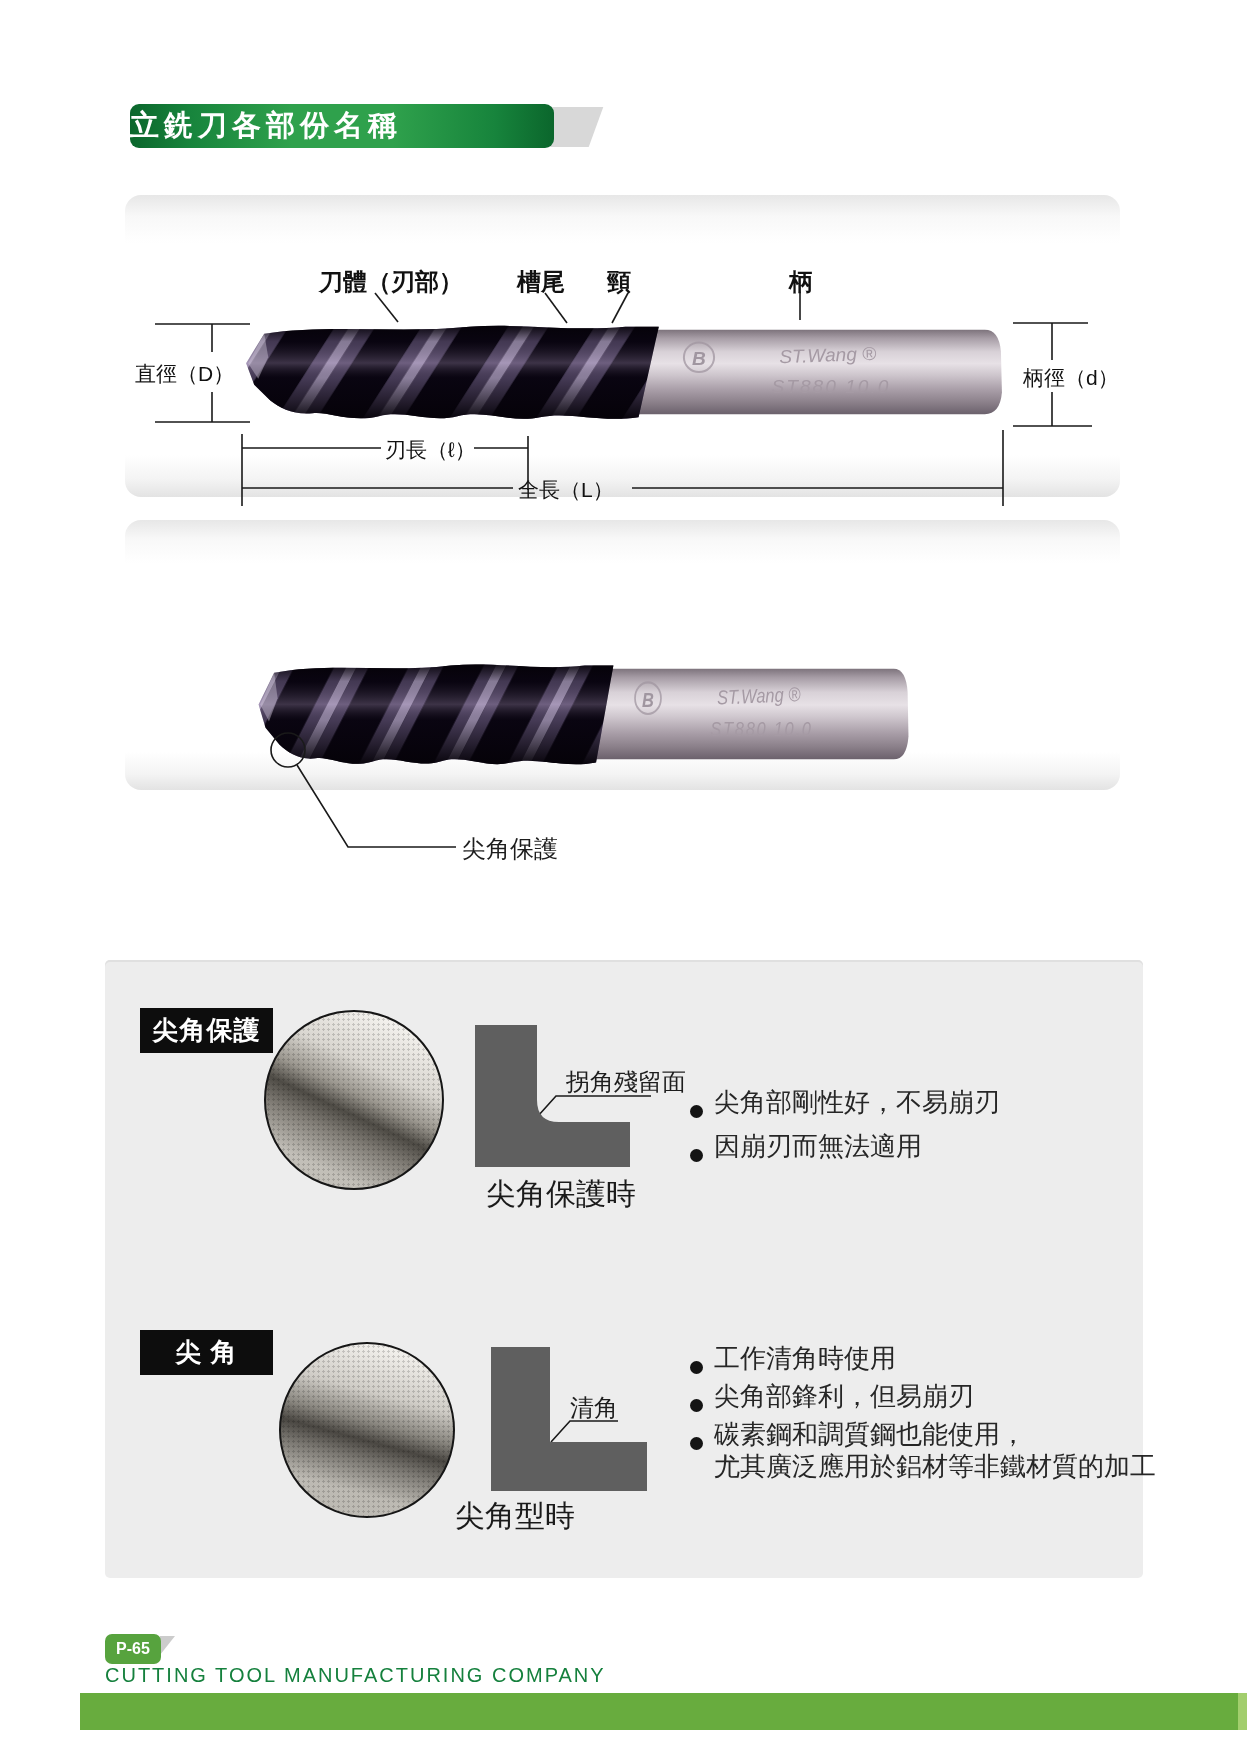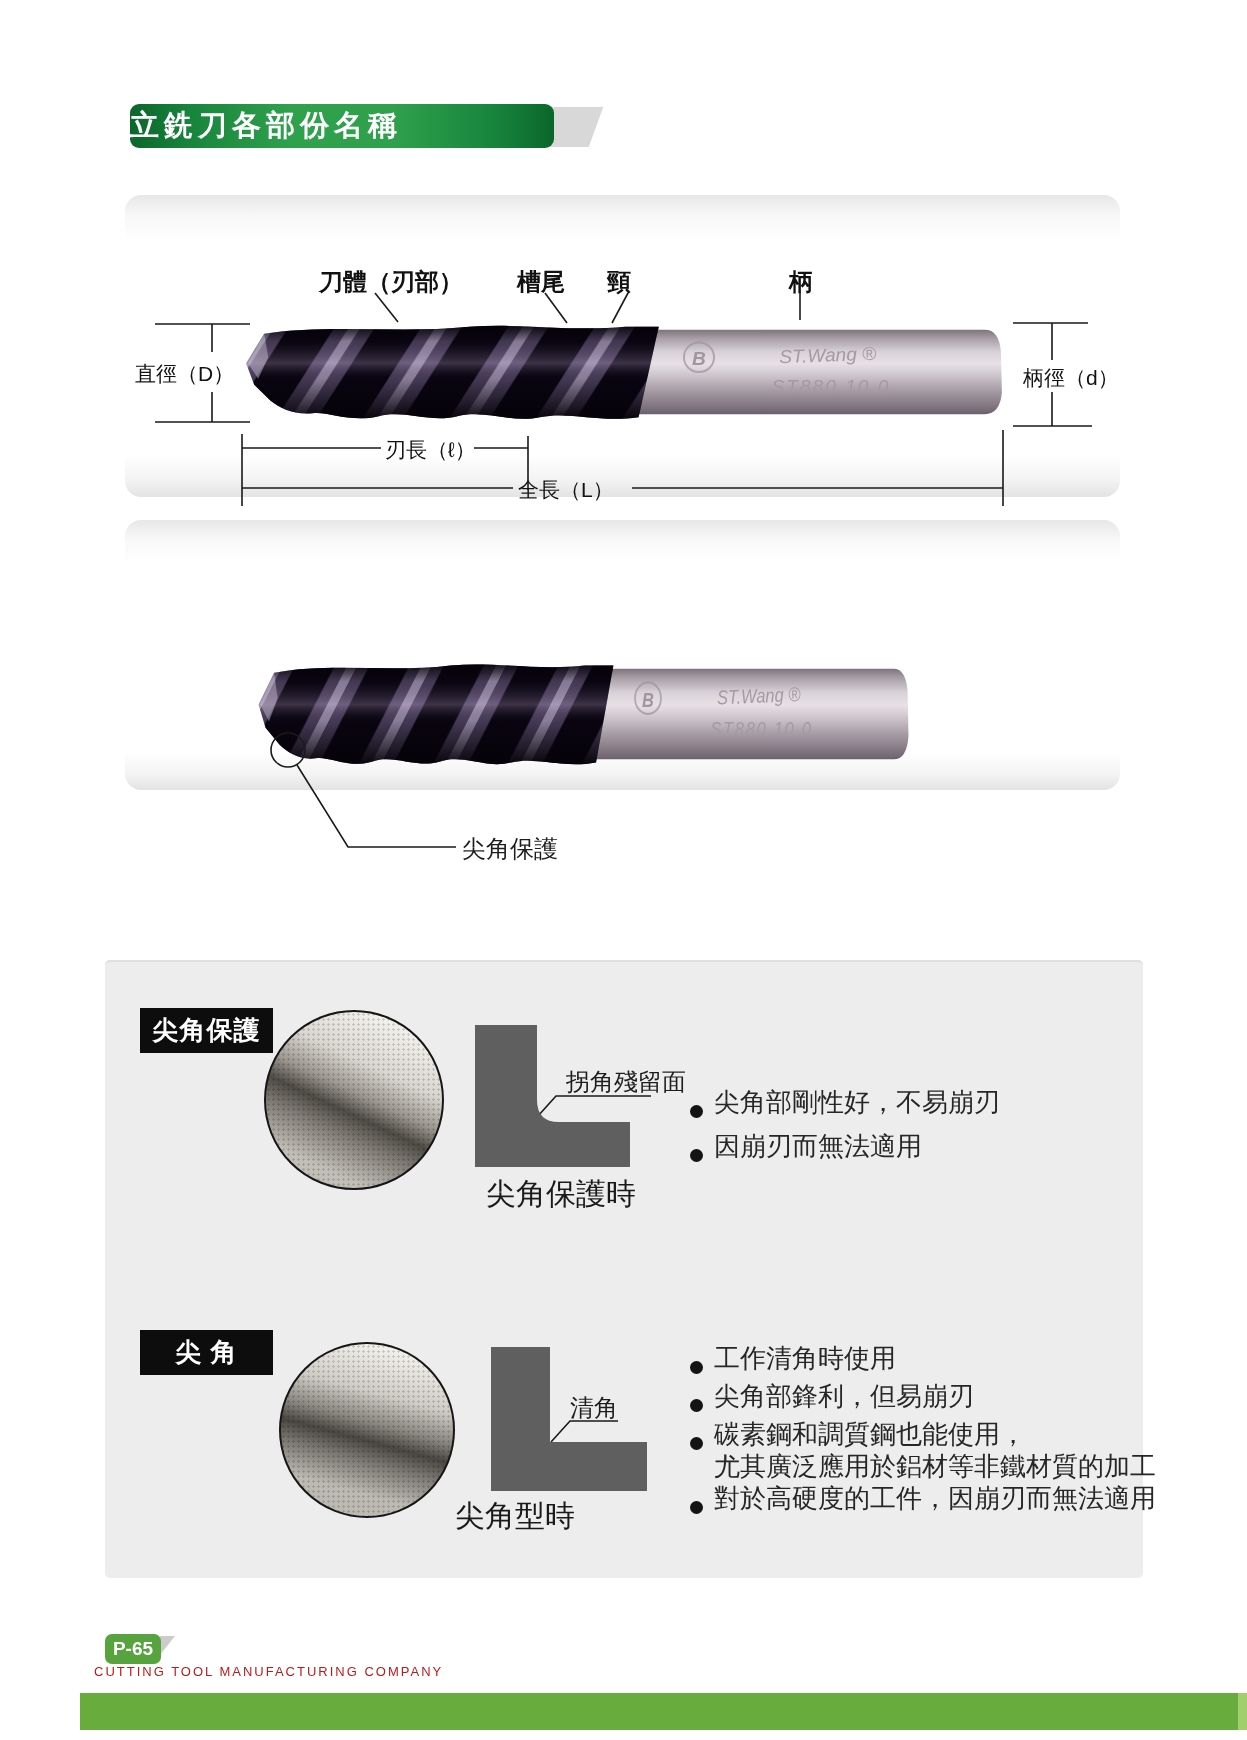--- a/index.html
+++ b/index.html
@@ -39,24 +39,24 @@
       radial-gradient(rgba(0,0,0,0.16) 1px, rgba(0,0,0,0) 1.4px) 0 0/5px 5px,
       linear-gradient(195deg,#f2f0ec 10%,#cfccc6 32%,#8a8780 46%,#4a4742 55%,#7d7a74 65%,#bdbab3 80%);}
   
   .bullets{position:absolute;color:#262626;font-size:26px;line-height:32px;}
   .bullets .li{display:flex;align-items:flex-end;}
   .dot{width:13px;height:13px;border-radius:50%;background:#141414;margin:10px 11px 0 0;flex:none;}
   .cont-line{padding-left:24px;}
   
   .page-badge{left:105px;top:1634px;width:56px;height:30px;background:#57a33e;border-radius:7px;
               display:flex;align-items:center;justify-content:center;
-              color:#fff;font-size:19px;font-weight:bold;}
+              color:#fff;font-size:16px;font-weight:bold;}
   .badge-fold{left:160px;top:1636px;width:0;height:0;
               border-top:19px solid #cccccc;border-right:15px solid transparent;}
-  .company{left:94px;top:1664px;font-size:13px;letter-spacing:2px;color:#b91c1c;white-space:nowrap;}
+  .company{left:105px;top:1664px;font-size:20px;letter-spacing:2px;color:#15803d;white-space:nowrap;}
   .green-bar{left:80px;top:1693px;width:1167px;height:37px;
              background:linear-gradient(90deg,#68ac3e 0,#68ac3e 1158px,#a2ce6d 1158px);}
   svg.tool{position:absolute;}
   #overlay{position:absolute;left:0;top:0;pointer-events:none;}
 </style>
 </head>
 <body>
 
 <div id="page">
 
@@ -166,24 +166,20 @@
       </div>
     <div class="li" style="margin-top:6px">
         <span class="dot"></span>
       <span>尖角部鋒利，但易崩刃</span>
       </div>
     <div class="li" style="margin-top:6px">
         <span class="dot"></span>
       <span>碳素鋼和調質鋼也能使用，</span>
       </div>
     <div class="cont-line">尤其廣泛應用於鋁材等非鐵材質的加工</div>
-    <div class="li">
-        <span class="dot"></span>
-      <span>對於高硬度的工件，因崩刃而無法適用</span>
-      </div>
   </div>
 
   <svg id="overlay" width="1247" height="1740">
     <g stroke="#1a1a1a" stroke-width="1.6" fill="none">
 
       <path d="M375,293 L398,322"></path>
       <path d="M545,293 L567,323"></path>
       <path d="M628,293 L612,323"></path>
       <path d="M800,293 L800,320"></path>
 

